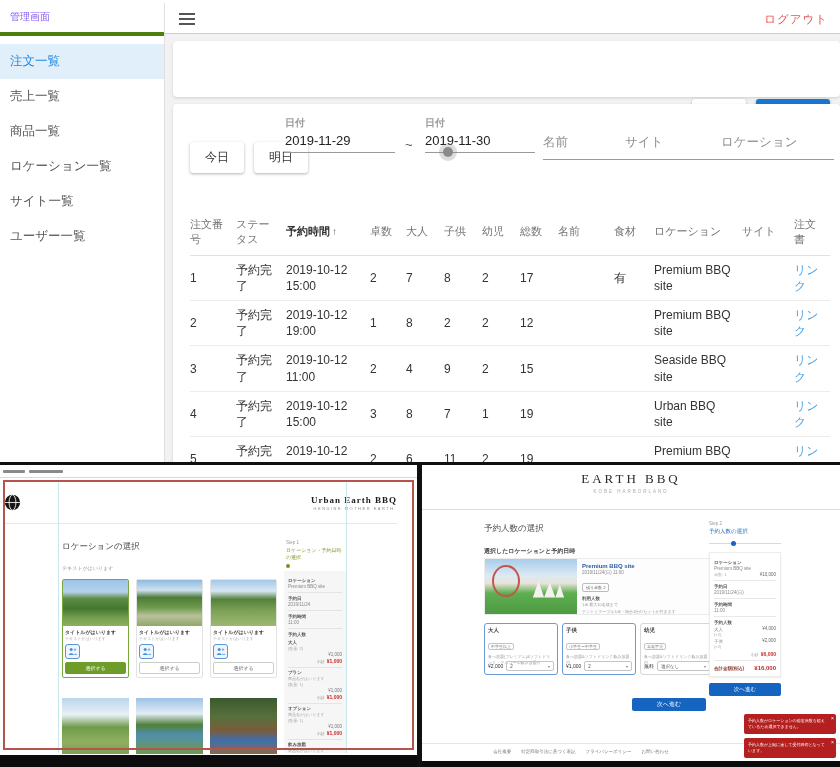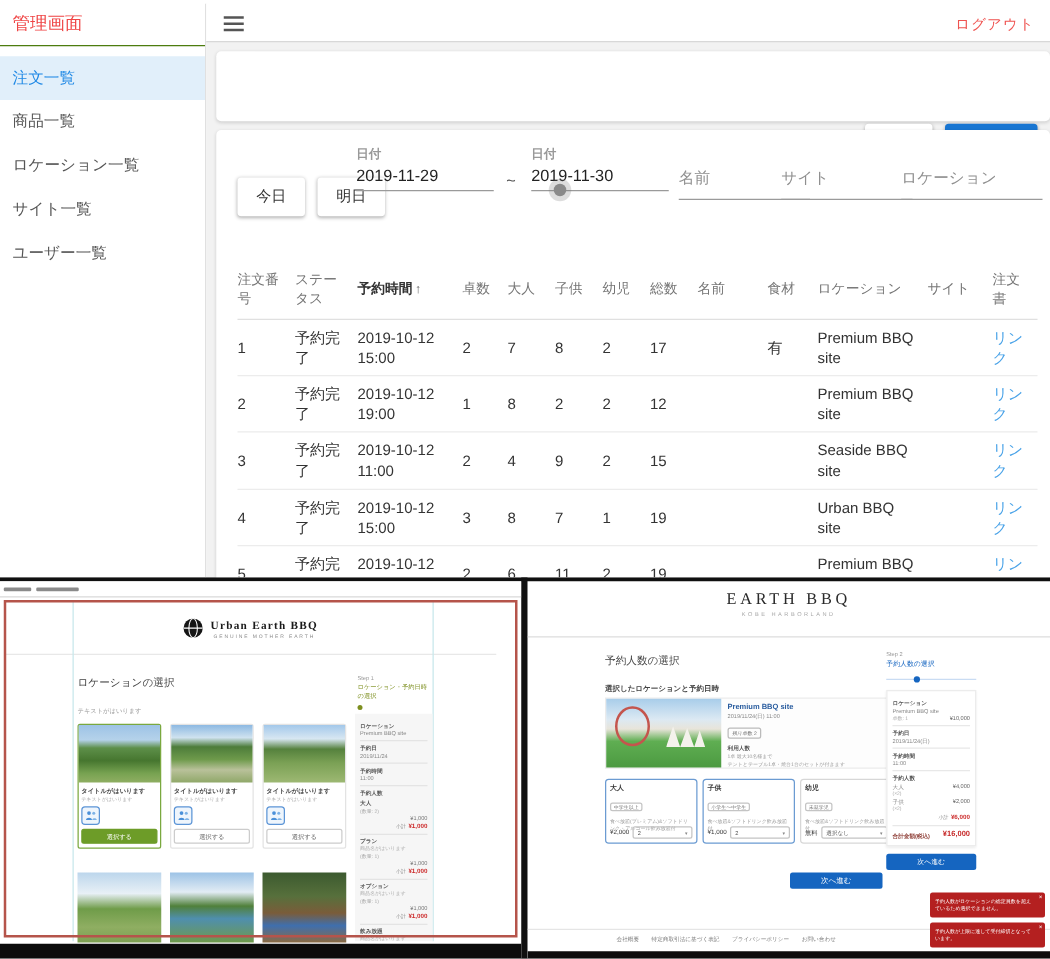--- a/index.html
+++ b/index.html
@@ -3,21 +3,21 @@
 <meta charset="utf-8">
 <style>
   *{margin:0;padding:0;box-sizing:border-box;}
   html,body{width:840px;height:767px;}
   body{font-family:"Liberation Sans","DejaVu Sans",sans-serif;}
   .stage{position:relative;width:840px;height:767px;background:#000;overflow:hidden;}
 
   
   .admin{position:absolute;top:0;left:0;width:840px;height:462px;background:#fff;overflow:hidden;}
   .sidebar{position:absolute;top:3px;left:0;width:165px;height:459px;background:#fff;border-right:1px solid #e0e0e0;}
-  .sidebar-title{font-size:14px;color:#ef4444;padding:7px 10px 8px;border-bottom:1px solid #4d7c0f;}
+  .sidebar-title{font-size:10px;color:#8b5cf6;padding:7px 10px 8px;border-bottom:4px solid #4d7c0f;}
   .menu{margin-top:8px;}
   .menu-item{font-size:12.5px;color:#555;padding:9px 10px;cursor:pointer;}
   .menu-item.active{background:#e1effa;color:#1e88e5;}
   .topbar{position:absolute;top:3px;left:165px;right:0;height:31px;background:#fff;border-bottom:1px solid #ccc;}
   .hamburger{position:absolute;left:14px;top:10px;width:16px;height:12px;display:flex;flex-direction:column;justify-content:space-between;cursor:pointer;}
   .hamburger i{display:block;height:2px;background:#555;}
   .logout{position:absolute;right:12px;top:9px;font-size:11.5px;color:#ef5350;letter-spacing:1px;cursor:pointer;}
   .content{position:absolute;top:34px;left:165px;right:0;bottom:0;background:#f2f2f2;}
   .card{background:#fff;border-radius:4px;box-shadow:0 1px 3px rgba(0,0,0,.14);}
   .toolbar-card{position:absolute;top:7px;left:8px;right:0;height:56px;}
@@ -63,21 +63,21 @@
   .photo.hero:before{content:"";position:absolute;left:8%;top:10%;width:26%;height:52%;border:2px solid #c4554d;border-radius:50%;}
   .photo.hero:after{content:"";position:absolute;right:14%;top:40%;width:34%;height:30%;background:#f4f2ec;clip-path:polygon(0 100%,18% 0,36% 100%,54% 8%,72% 100%,86% 20%,100% 100%);}
 
   
   .shot-left{left:0;width:420px;border-right:3px solid #101010;}
   .caption-strip{position:absolute;top:0;left:0;right:0;height:13px;background:#fff;border-bottom:1px solid #d9d9d9;display:flex;align-items:center;gap:4px;padding-left:3px;}
   .caption-strip i{display:block;height:3px;background:#8a8a8a;border-radius:1px;}
   .red-rect{position:absolute;left:3px;top:15px;right:3px;bottom:17px;border:2px solid #b5544b;z-index:8;pointer-events:none;}
   .lguide{position:absolute;top:16px;bottom:14px;width:1px;background:#c8e8ec;z-index:1;}
   .lg1{left:58px;} .lg2{left:346px;}
-  .lheader{position:absolute;top:17px;left:4px;right:20px;height:42px;border-bottom:1px solid #e8e8e8;display:flex;align-items:center;justify-content:center;gap:5px;}
+  .lheader{position:absolute;top:17px;left:4px;right:20px;height:42px;border-bottom:1px solid #e8e8e8;display:flex;align-items:center;justify-content:space-between;gap:5px;}
   .logo-mark{width:17px;height:17px;position:relative;}
   .logo-mark svg{display:block;}
   .lbrand .bname{font-family:"Liberation Serif","DejaVu Serif",serif;font-weight:bold;font-size:9px;letter-spacing:1px;color:#1a1a1a;}
   .lbrand .btag{font-size:4px;color:#8a8a8a;letter-spacing:1.5px;text-align:center;margin-top:1px;}
   .lheading{position:absolute;left:62px;top:76px;font-size:8.5px;color:#444;}
   .lsubtext{position:absolute;left:62px;top:100px;font-size:5px;color:#9a9a9a;}
   .lcards{position:absolute;left:62px;top:114px;display:flex;gap:7px;}
   .lcard{width:67px;background:#fff;border:1px solid #e3e3e3;border-radius:2px;padding:2px 2px 3px;}
   .lcard.sel{border-color:#7aa83f;}
   .lcard .photo{height:46px;margin:-2px -2px 3px;}
@@ -162,20 +162,21 @@
 </head>
 <body>
 
 <div class="stage">
 
   <div class="admin">
     <div class="sidebar">
       <div class="sidebar-title">管理画面</div>
       <div class="menu">
           <div class="menu-item active"><span>注文一覧</span></div>
+          <div class="menu-item"><span>売上一覧</span></div>
           <div class="menu-item"><span>商品一覧</span></div>
           <div class="menu-item"><span>ロケーション一覧</span></div>
           <div class="menu-item"><span>サイト一覧</span></div>
           <div class="menu-item"><span>ユーザー一覧</span></div>
         </div>
     </div>
     <div class="topbar">
       <div class="hamburger">
           <i></i>
           <i></i>

